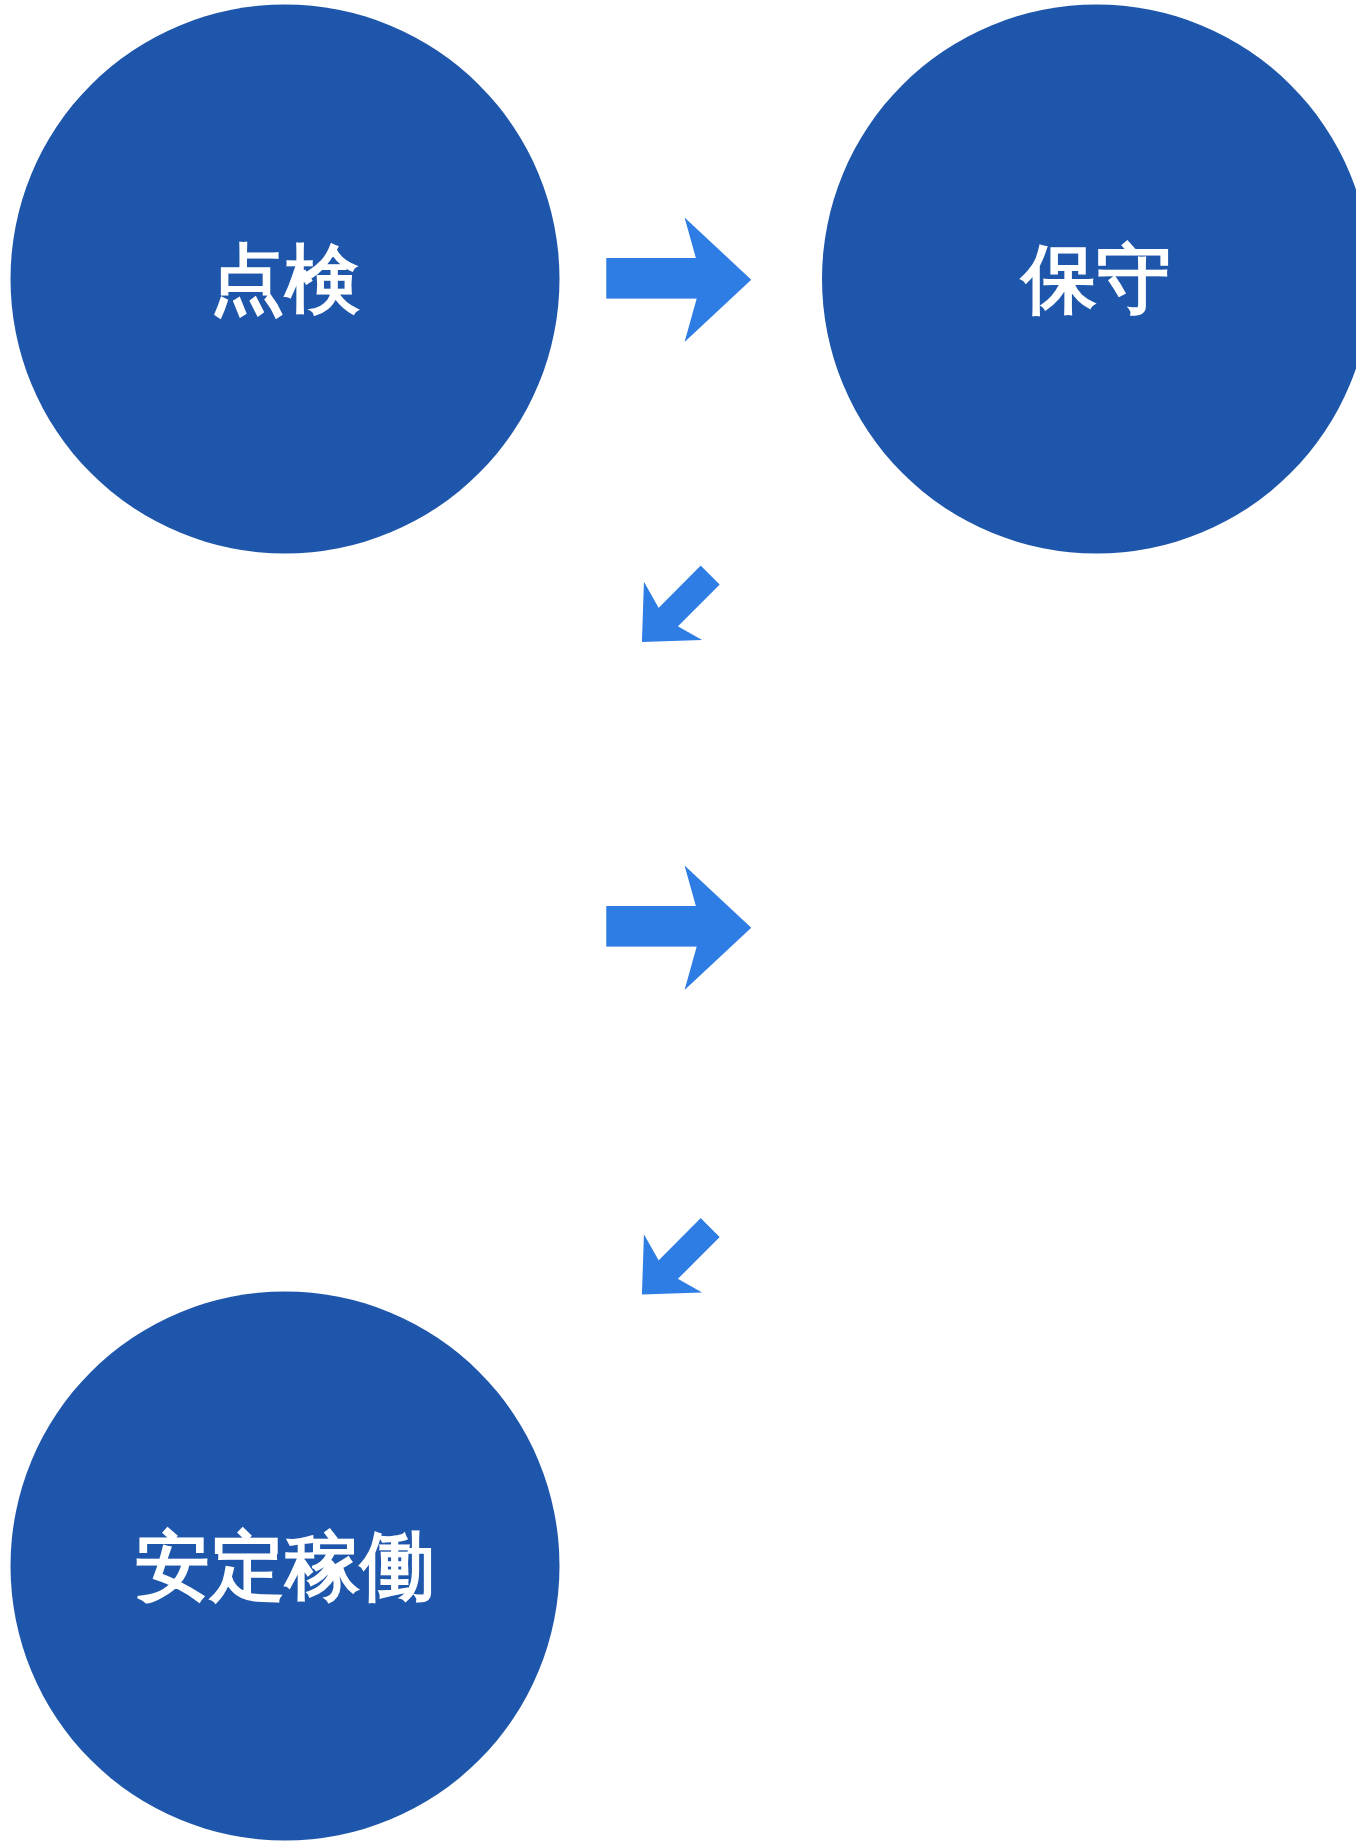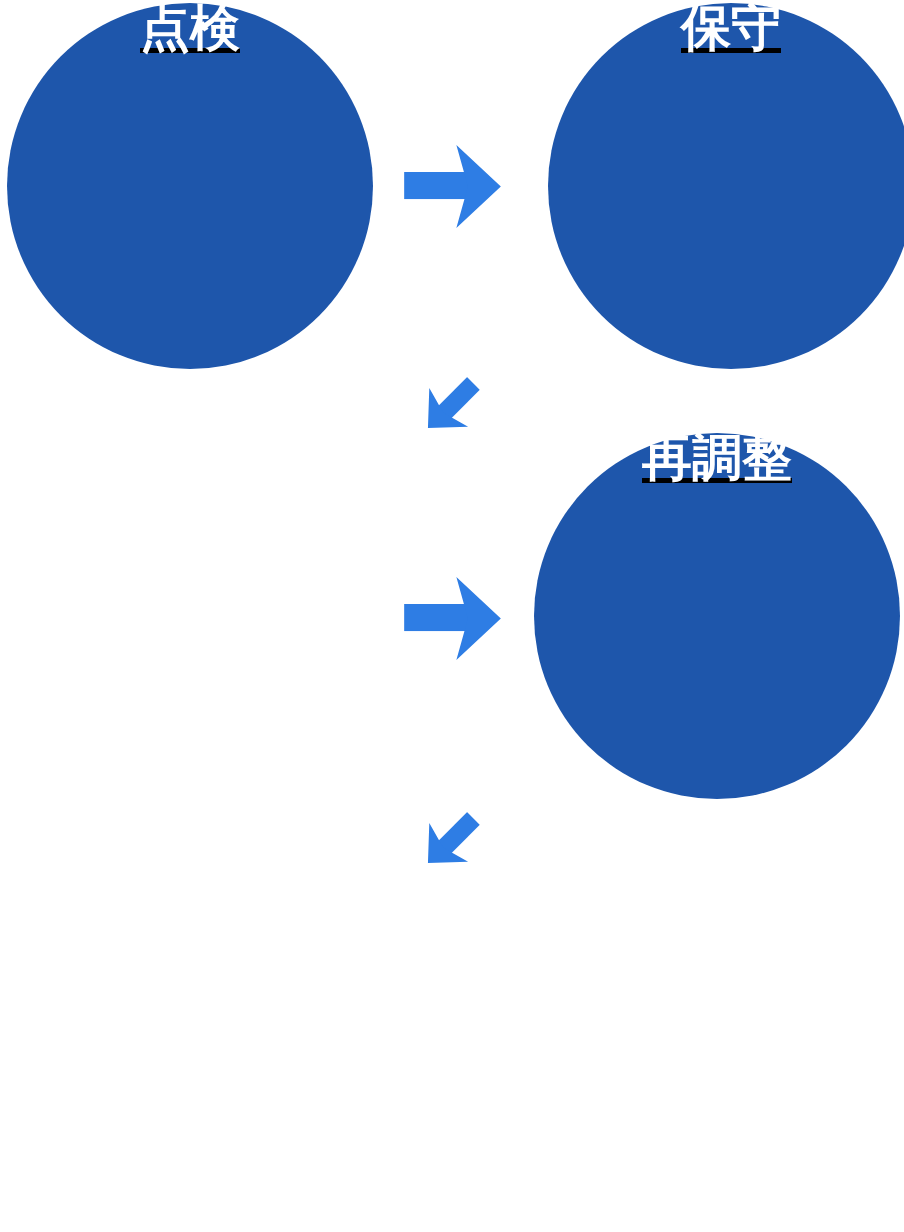--- a/index.html
+++ b/index.html
@@ -18,23 +18,22 @@
     overflow: hidden;
     font-family: "Liberation Sans", "DejaVu Sans", sans-serif;
   }
   .node {
     position: absolute;
     width: 366px;
     height: 366px;
     border-radius: 50%;
     background: var(--node-fill);
     display: flex;
-    align-items: flex-start;
+    align-items: center;
     justify-content: center;
-    text-decoration: underline;
   }
   .node .label {
     color: var(--label-color);
     font-size: 50px;
     font-weight: bold;
     line-height: 1;
     text-align: center;
     white-space: nowrap;
   }
   .node-1 { left: 7px;   top: 3px;   }
@@ -87,25 +86,25 @@
   </div>
 
 
   <div class="arrow arrow-3">
     <svg viewBox="0 0 100 90" aria-hidden="true">
       <rect class="shape" x="0" y="30" width="68" height="28"></rect>
       <polygon class="shape" points="54,2 100,45 54,88 66,45"></polygon>
     </svg>
   </div>
 
-  <div class="node node-4">
-    <span class="label">再調整</span>
-  </div>
 
   <div class="arrow arrow-4 arrow-diag">
     <svg viewBox="0 0 100 90" aria-hidden="true">
       <rect class="shape" x="0" y="30" width="68" height="28"></rect>
       <polygon class="shape" points="54,2 100,45 54,88 66,45"></polygon>
     </svg>
   </div>
 
+  <div class="node node-5">
+    <span class="label">安定稼働</span>
+  </div>
 
 </div>
 
 </body></html>

